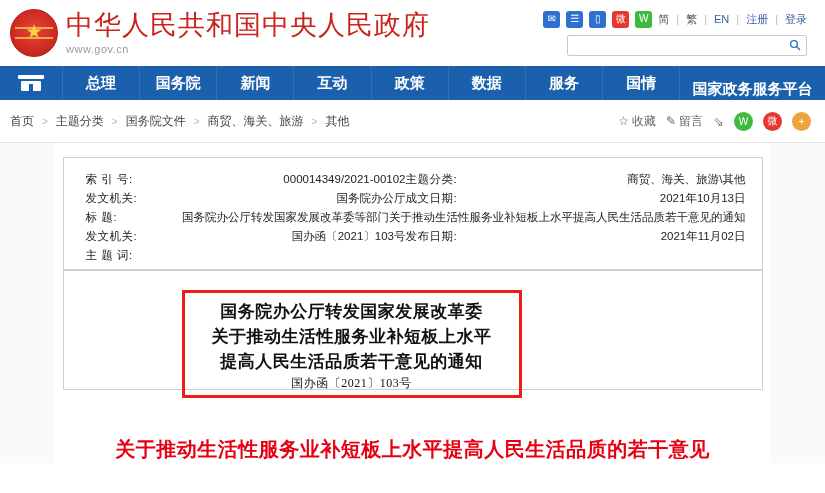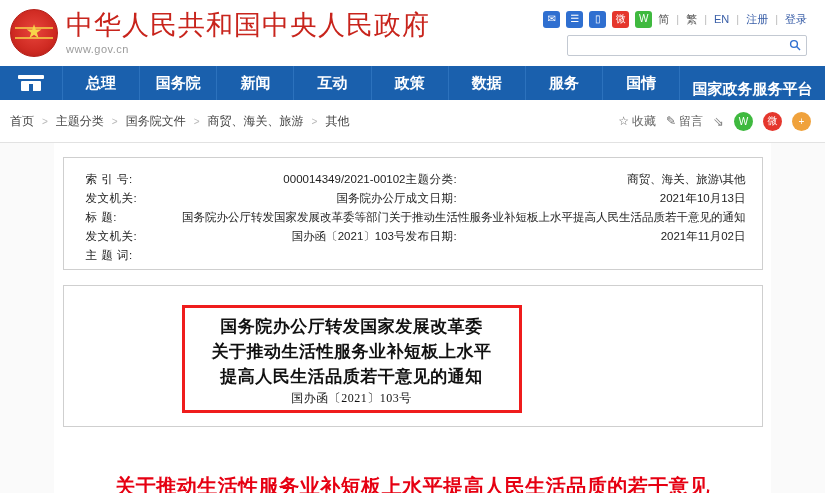--- a/index.html
+++ b/index.html
@@ -280,23 +280,22 @@
   }
   .meta-v {
     flex: 1;
     color: #222;
     word-break: break-all;
     text-align: right;
   }
   .meta-v.wide { max-width: 600px; }
 
   .title-box {
-    margin-top: 15px;
     border: 1px solid #cfcfcf;
-    height: 142px;
+    height: 120px;
     box-sizing: border-box;
     position: relative;
   }
   .red-frame {
     position: absolute;
     left: 118px;
     top: 19px;
     width: 340px;
     height: 108px;
     border: 3px solid #ef1c1c;

